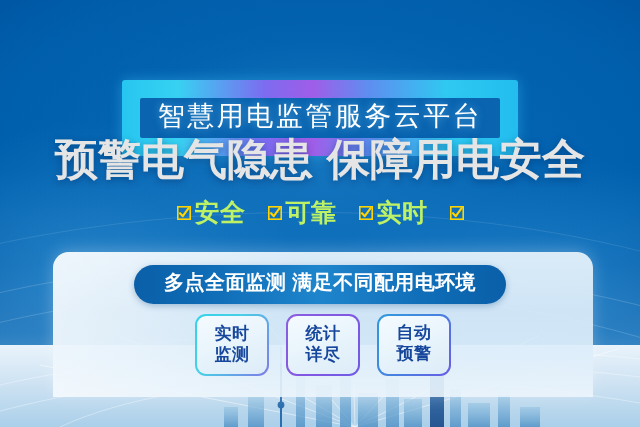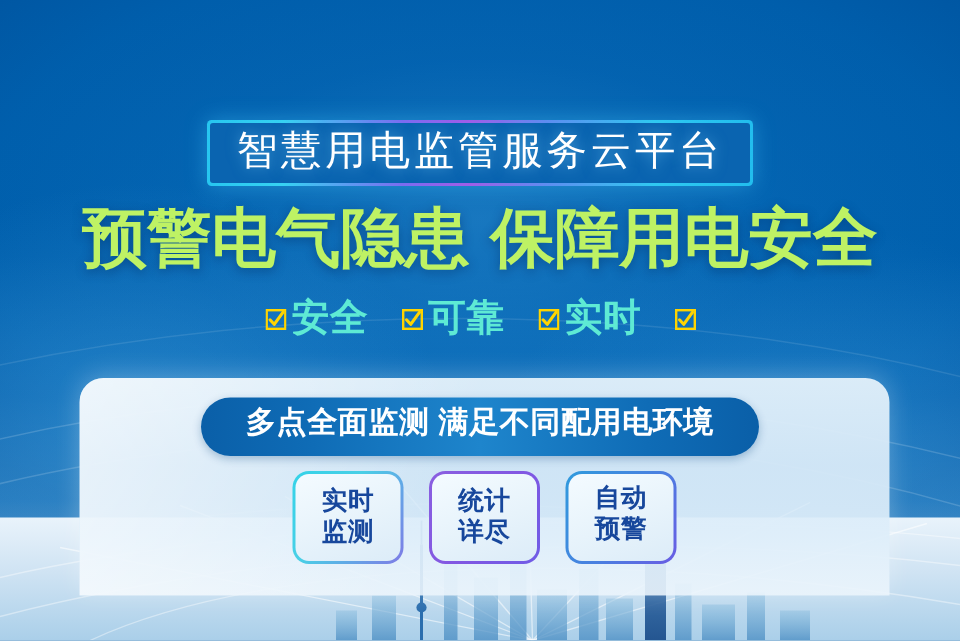--- a/index.html
+++ b/index.html
@@ -74,21 +74,21 @@
   
   .title-chip-wrap {
     position: absolute;
     left: 0; right: 0;
     top: 80px;
     display: flex;
     justify-content: center;
   }
   .title-chip {
     position: relative;
-    padding: 2px;
+    padding: 18px;
     border-radius: 3px;
     background: linear-gradient(90deg,
         #27c6f0 0%,
         #37d2f2 14%,
         #7c6cf0 36%,
         #a05de8 48%,
         #5f8df0 62%,
         #2fc9f1 82%,
         #22bdee 100%);
     box-shadow: 0 0 14px rgba(60,190,245,0.45);
@@ -110,21 +110,21 @@
 
   
   .headline {
     position: absolute;
     left: 0; right: 0;
     top: 134px;
     text-align: center;
     font-size: 43px;
     line-height: 1.18;
     font-weight: bold;
-    color: #bef264;
+    color: #e5e5e5;
     letter-spacing: 0px;
     white-space: nowrap;
     text-shadow: 0 2px 7px rgba(0,40,95,0.45);
   }
   .headline .gap { display: inline-block; width: 14px; }
 
   
   .check-row {
     position: absolute;
     left: 0; right: 0;
@@ -143,21 +143,21 @@
     width: 14px; height: 14px;
     flex: 0 0 auto;
     position: relative;
     display: block;
   }
   .check-box svg { display: block; width: 14px; height: 14px; }
   .check-label {
     font-size: 25px;
     line-height: 1;
     font-weight: bold;
-    color: #5eead4;
+    color: #bef264;
     letter-spacing: 0.5px;
     white-space: nowrap;
   }
 
   
   .panel {
     position: absolute;
     left: 53px;
     top: 252px;
     width: 540px;

